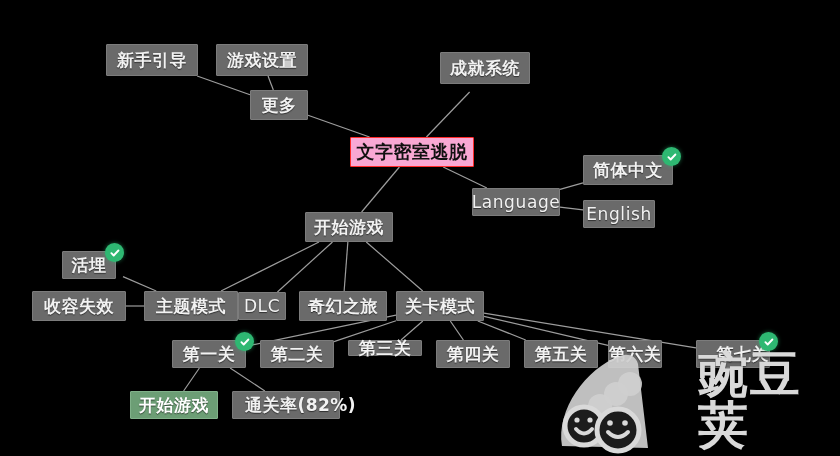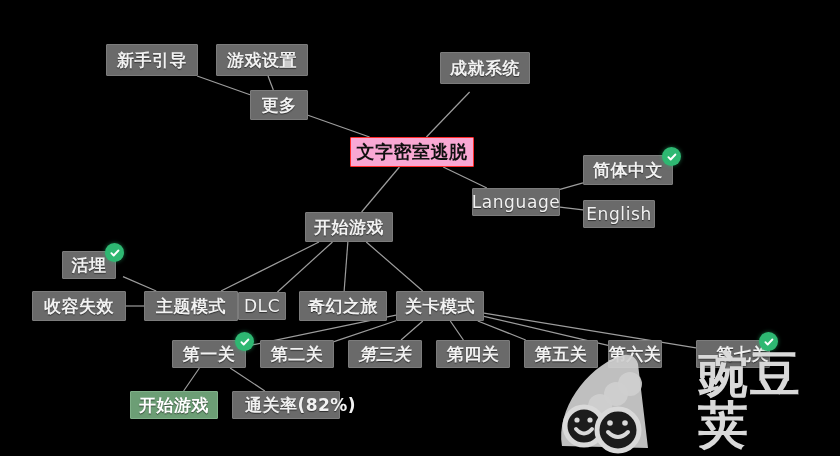--- a/index.html
+++ b/index.html
@@ -181,21 +181,21 @@
         <span>第一关</span>
         <span class="badge">
           <svg width="12" height="12" viewBox="0 0 12 12">
             <path d="M2.4 6.2 L4.7 8.5 L9.4 3.5" fill="none" stroke="#ffffff" stroke-width="1.9" stroke-linecap="round" stroke-linejoin="round"></path>
           </svg>
         </span>
       </div>
       <div class="node" style="left: 260px; top: 340px; width: 74px; height: 28px;">
         <span>第二关</span>
       </div>
-      <div class="node" style="left: 348px; top: 340px; width: 74px; height: 28px; font-style: italic;">
+      <div class="node" style="left: 348px; top: 340px; width: 74px; height: 16px;">
         <span>第三关</span>
       </div>
       <div class="node" style="left: 436px; top: 340px; width: 74px; height: 28px;">
         <span>第四关</span>
       </div>
       <div class="node" style="left: 524px; top: 340px; width: 74px; height: 28px;">
         <span>第五关</span>
       </div>
       <div class="node" style="left: 608px; top: 340px; width: 54px; height: 28px;">
         <span>第六关</span>

